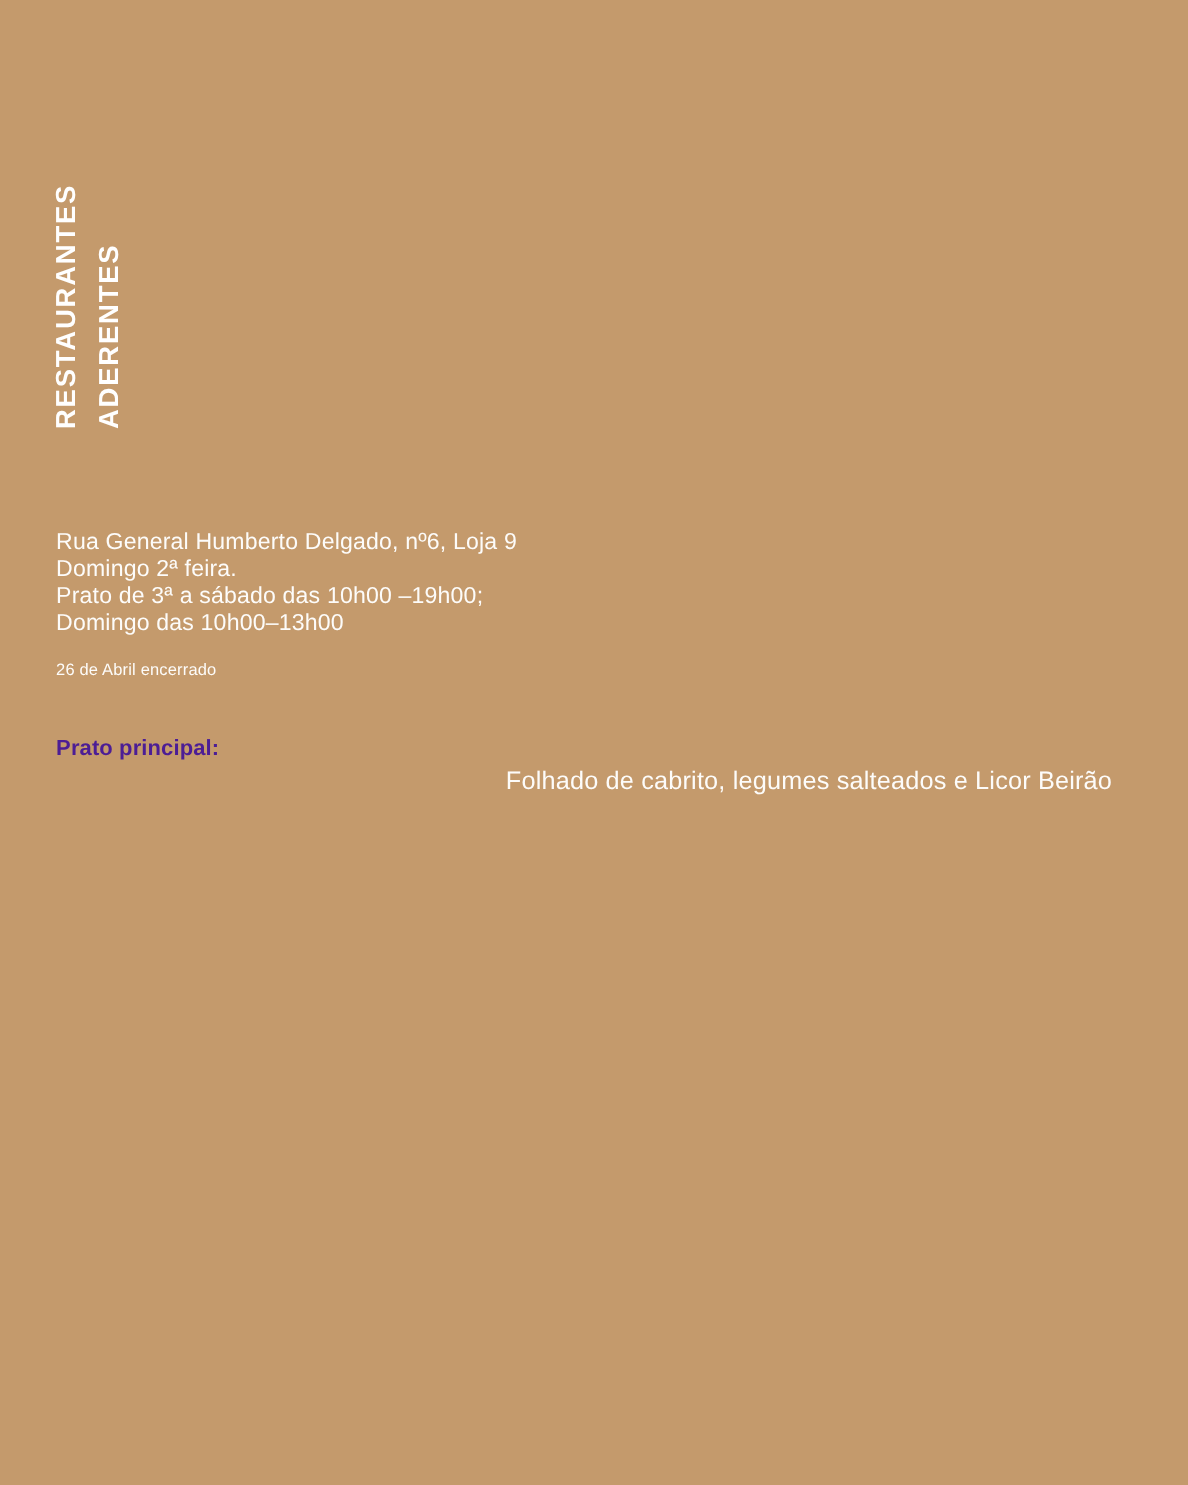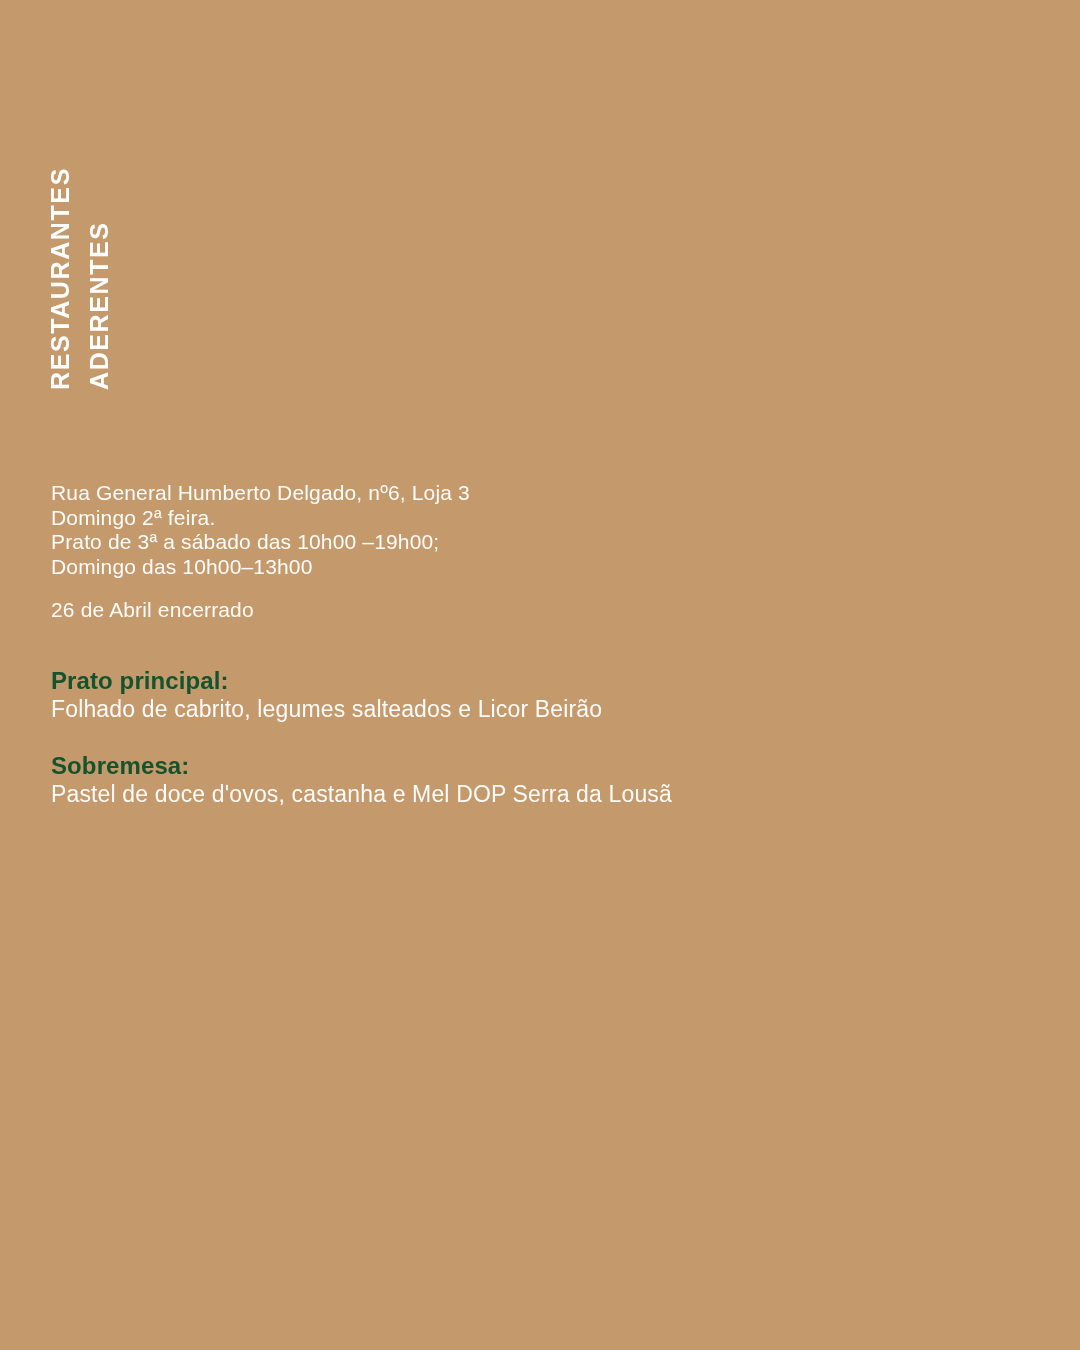--- a/index.html
+++ b/index.html
@@ -90,21 +90,21 @@
     white-space: nowrap;
   }
 
   .notice-line {
     position: absolute;
     left: 51px;
     top: 598px;
     color: #fdfcfa;
     font-family: "Liberation Sans", sans-serif;
     font-weight: normal;
-    font-size: 21px;
+    font-size: 15px;
     line-height: 24.5px;
     letter-spacing: 0.15px;
     white-space: nowrap;
   }
 
   
   .menu-block {
     position: absolute;
     left: 51px;
     top: 667px;
@@ -113,66 +113,63 @@
 
   .menu-course {
     margin-bottom: 28px;
   }
 
   .menu-course:last-child {
     margin-bottom: 0;
   }
 
   .course-label {
-    color: #14532d;
+    color: #4c1d95;
     font-family: "Liberation Sans", sans-serif;
     font-weight: bold;
-    font-size: 24px;
+    font-size: 20px;
     line-height: 27px;
     letter-spacing: 0.1px;
     white-space: nowrap;
   }
 
   .course-desc {
     color: #fdfcfa;
     font-family: "Liberation Sans", sans-serif;
     font-weight: normal;
     font-size: 23px;
     line-height: 30px;
     letter-spacing: 0.15px;
     white-space: nowrap;
+    text-align: right;
   }
 </style>
 </head>
 <body>
 
 <div id="poster">
 
   <div class="vertical-kicker">
     <div class="vkicker-line first">RESTAURANTES</div>
     <div class="vkicker-line second">ADERENTES</div>
   </div>
 
 
   <div class="info-block">
-    <div class="info-line">Rua General Humberto Delgado, nº6, Loja 3</div>
+    <div class="info-line">Rua General Humberto Delgado, nº6, Loja 9</div>
     <div class="info-line">Domingo 2ª feira.</div>
     <div class="info-line">Prato de 3ª a sábado das 10h00 –19h00;</div>
     <div class="info-line">Domingo das 10h00–13h00</div>
   </div>
 
   <div class="notice-line">26 de Abril encerrado</div>
 
   <div class="menu-block">
 
     <div class="menu-course">
       <div class="course-label">Prato principal:</div>
       <div class="course-desc">Folhado de cabrito, legumes salteados e Licor Beirão</div>
     </div>
 
-    <div class="menu-course">
-      <div class="course-label">Sobremesa:</div>
-      <div class="course-desc">Pastel de doce d'ovos, castanha e Mel DOP Serra da Lousã</div>
-    </div>
 
   </div>
 
 </div>
 
 </body></html>

